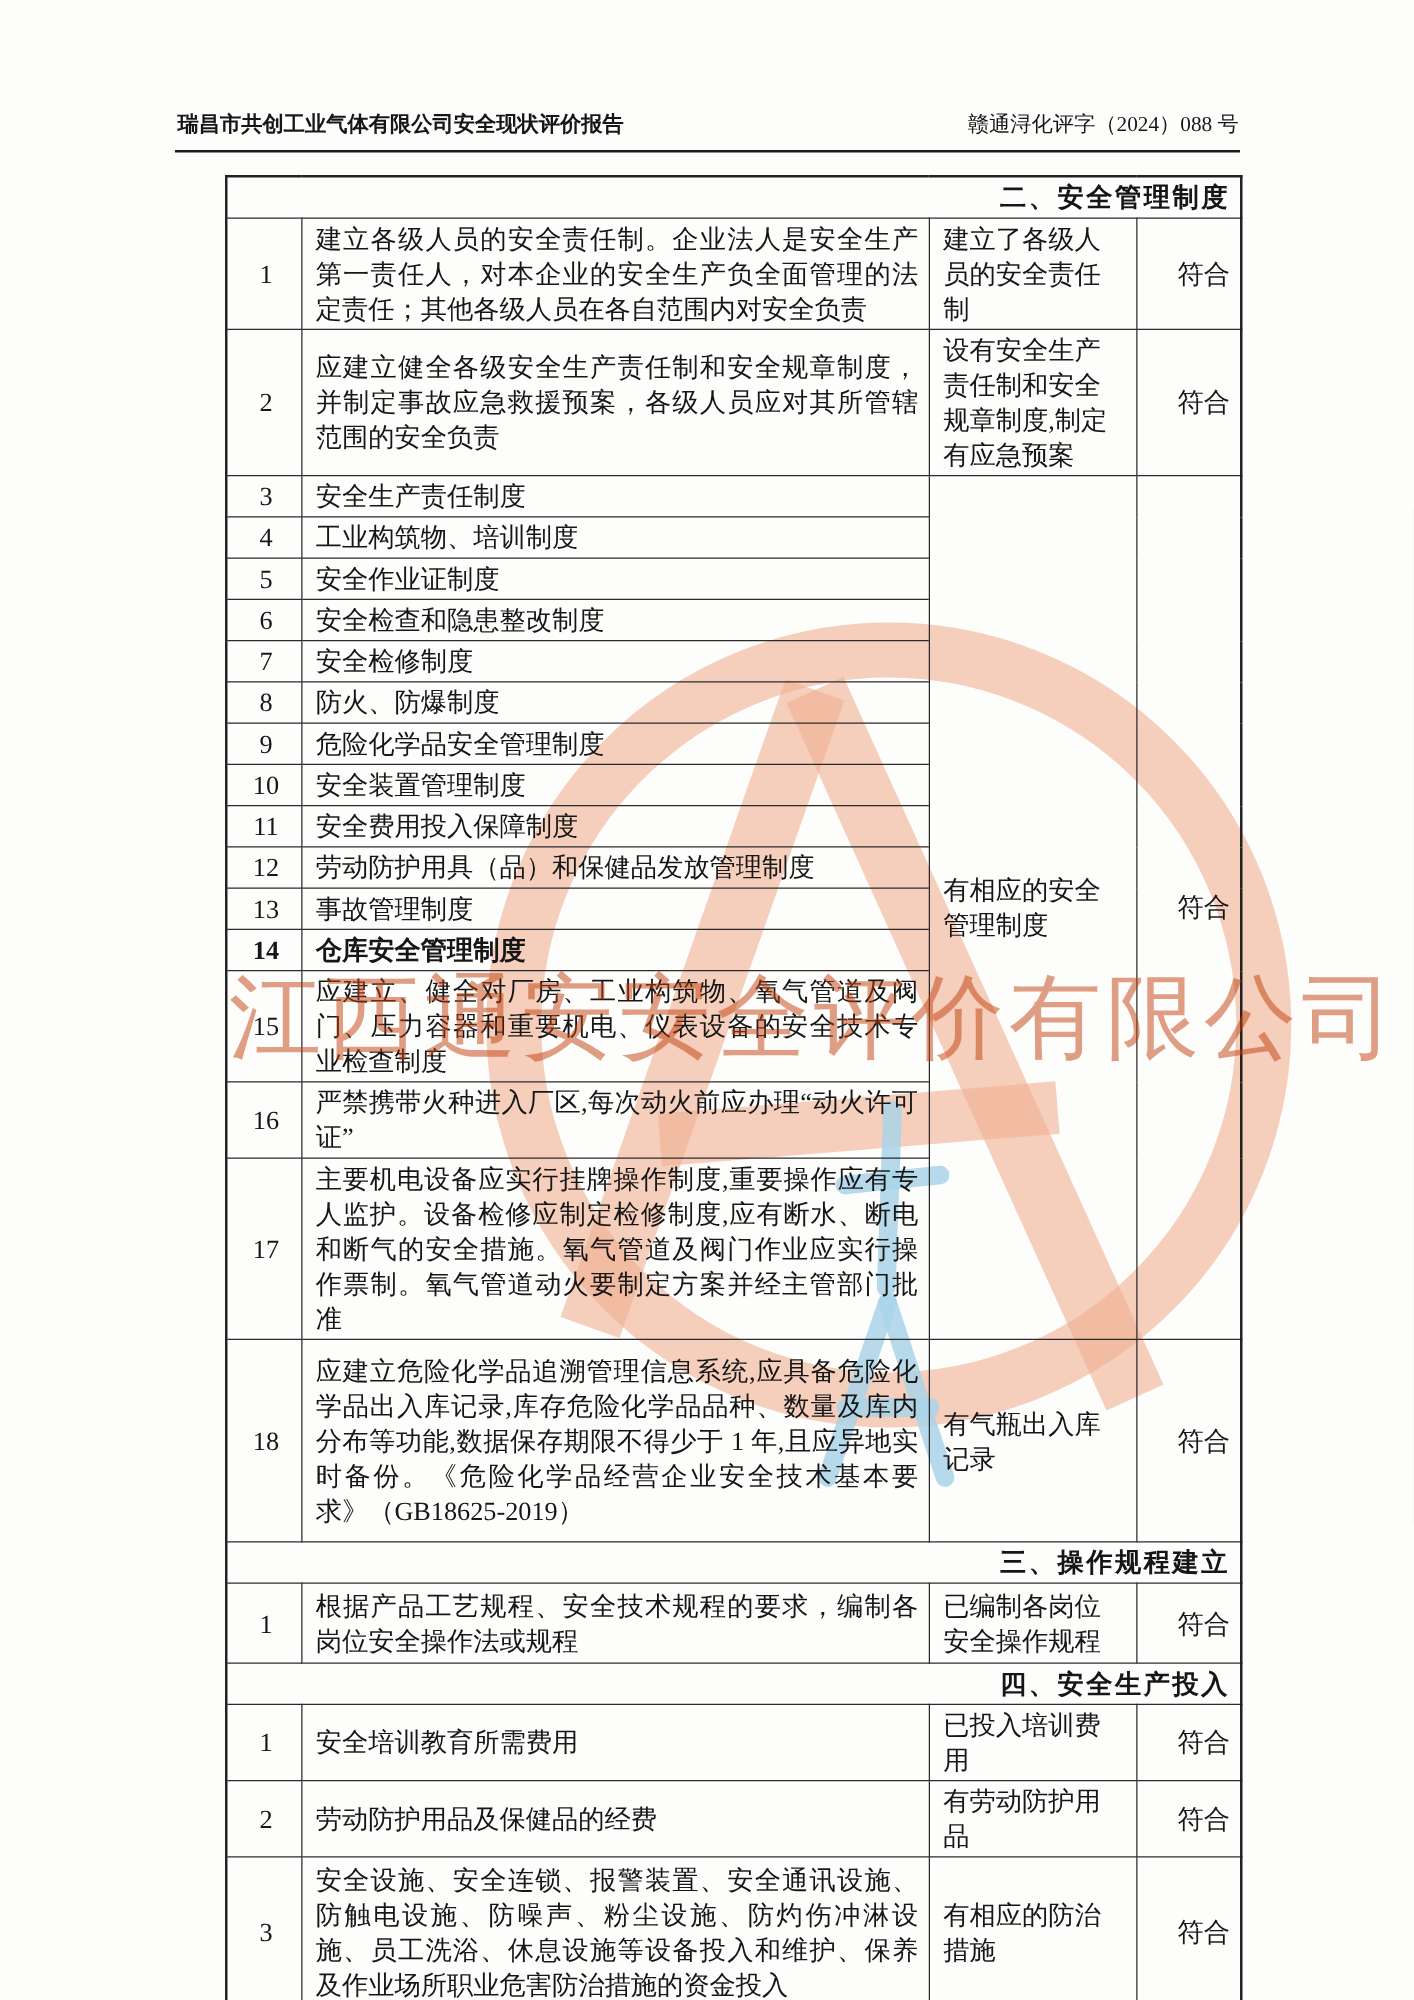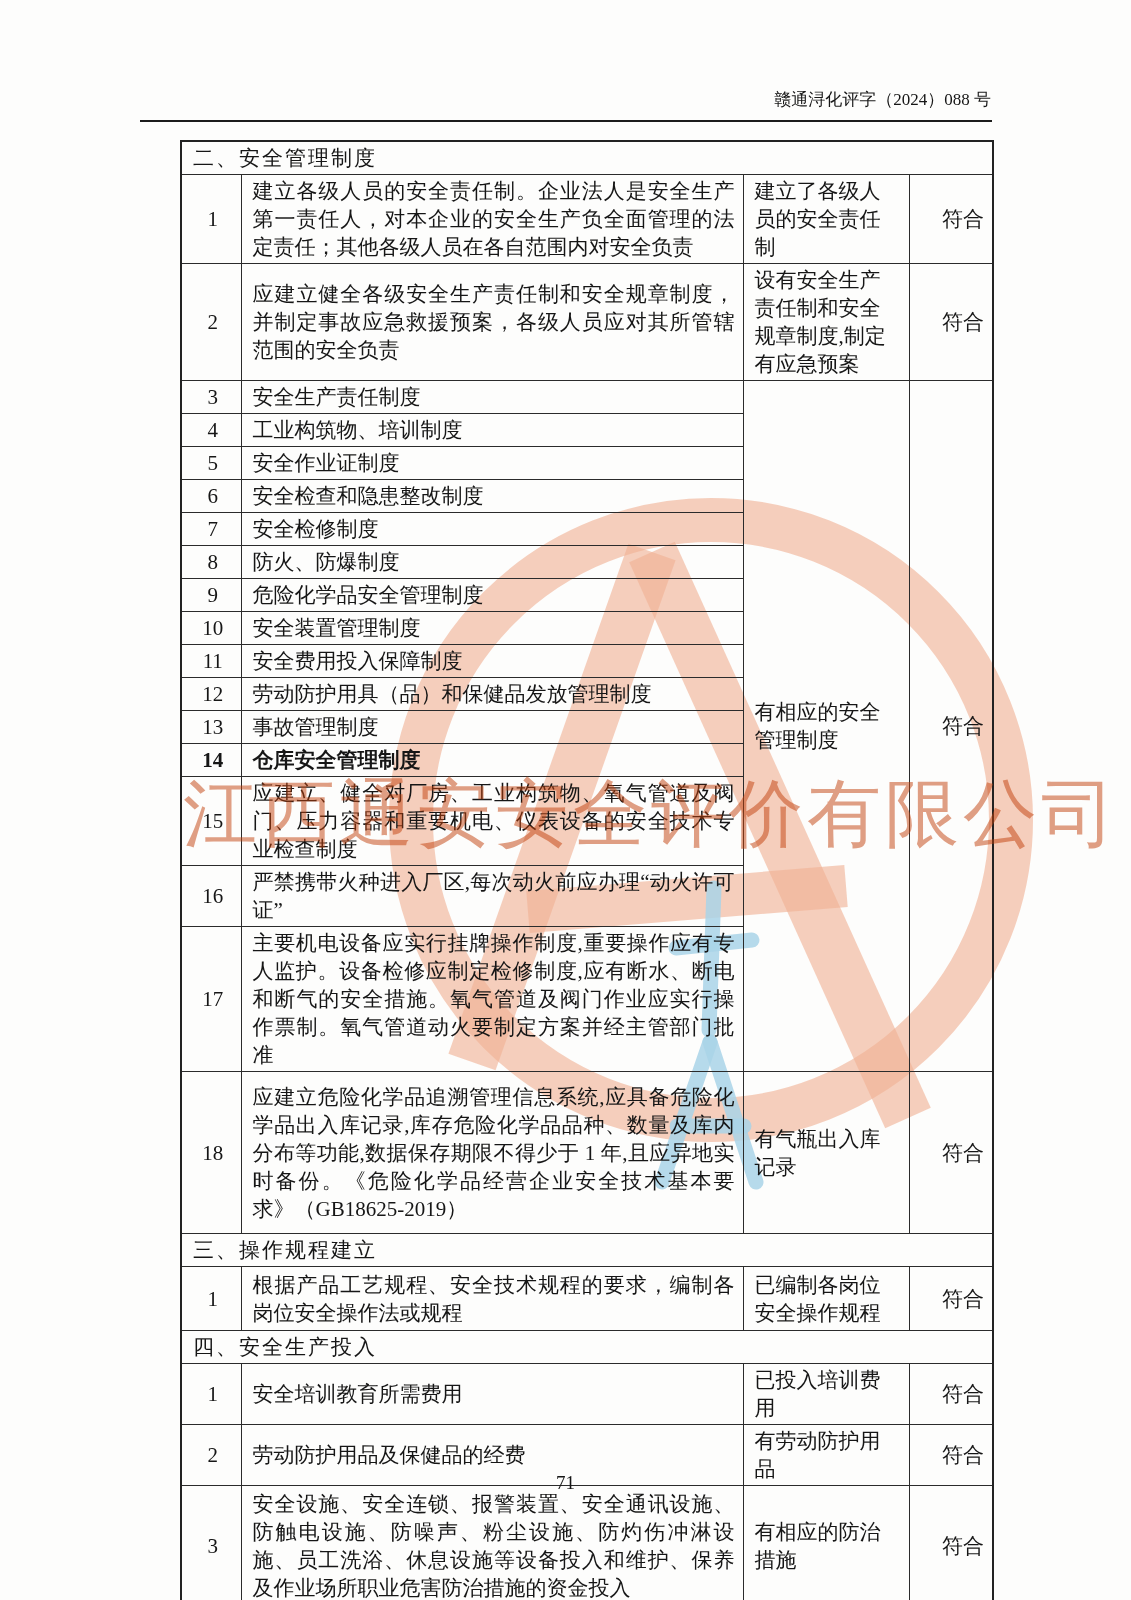--- a/index.html
+++ b/index.html
@@ -32,21 +32,21 @@
     width:812px;border-collapse:collapse;table-layout:fixed;
     background:transparent;border:2px solid #222;
   }
   table.audit td{
     border:1px solid #2b2b2b;
     font-size:21px;line-height:28px;
     padding:2px 8px 2px 11px;
     vertical-align:middle;
     word-break:break-all;
   }
-  td.sec{font-weight:normal;text-align:left;padding:1px 0;letter-spacing:2px;}
+  td.sec{font-weight:bold;text-align:right;padding:1px 0;letter-spacing:2px;}
   td.no{text-align:center;padding:0;}
   td.content{text-align:justify;}
   td.status{text-align:left;}
   td.status.center{}
   td.concl{text-align:right;padding:0;}
   
   .page-num{position:absolute;left:0;right:0;top:1472px;text-align:center;
     font-size:19px;z-index:1;}
 </style>
 </head>
@@ -63,20 +63,21 @@
     </g>
     <g fill="none" stroke="#a9d4e8" stroke-opacity="0.85" stroke-width="15" stroke-linecap="round">
       <path d="M714 888 L709 1030"></path>
       <path d="M676 948 L752 940"></path>
       <path d="M710 1042 L662 1182"></path>
       <path d="M710 1042 L756 1182"></path>
       <path d="M677 1126 L744 1126"></path>
     </g>
   </svg>
 
+  <div class="hdr-left">瑞昌市共创工业气体有限公司安全现状评价报告</div>
   <div class="hdr-right">赣通浔化评字（2024）088 号</div>
   <div class="hdr-rule"></div>
 
   <table class="audit">
     <colgroup>
       <col style="width:60px">
         <col style="width:502px">
         <col style="width:166px">
         <col style="width:84px">
     </colgroup>
@@ -192,15 +193,14 @@
           <td class="no">3</td>
           <td class="content">安全设施、安全连锁、报警装置、安全通讯设施、防触电设施、防噪声、粉尘设施、防灼伤冲淋设施、员工洗浴、休息设施等设备投入和维护、保养及作业场所职业危害防治措施的资金投入</td>
           <td class="status">有相应的防治措施</td>
           <td class="concl">符合</td>
         </tr>
       </tbody>
   </table>
 
   <div class="wm-text">江西通安安全评价有限公司</div>
 
-  <div class="page-num">71</div>
 
 </div>
 
 </body></html>

